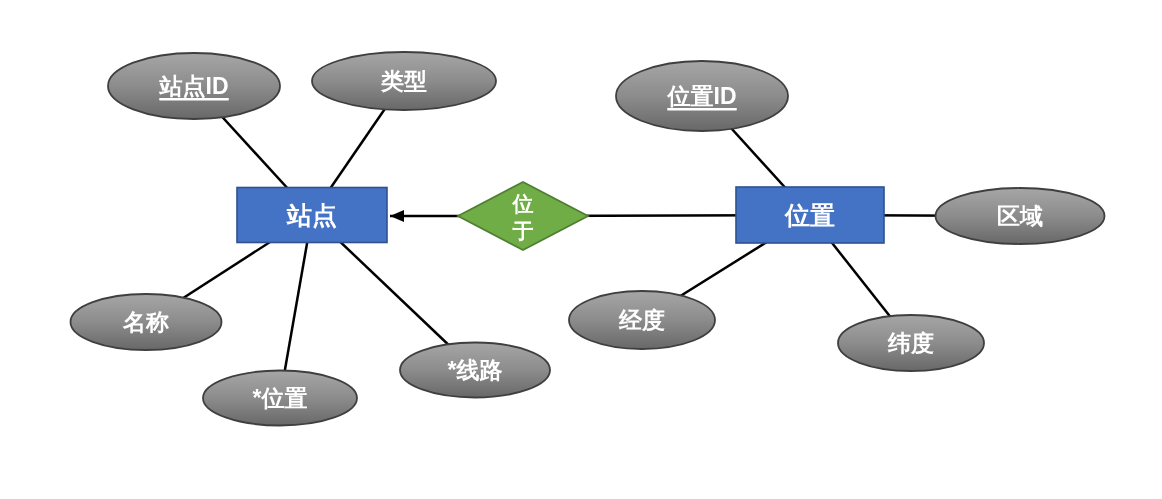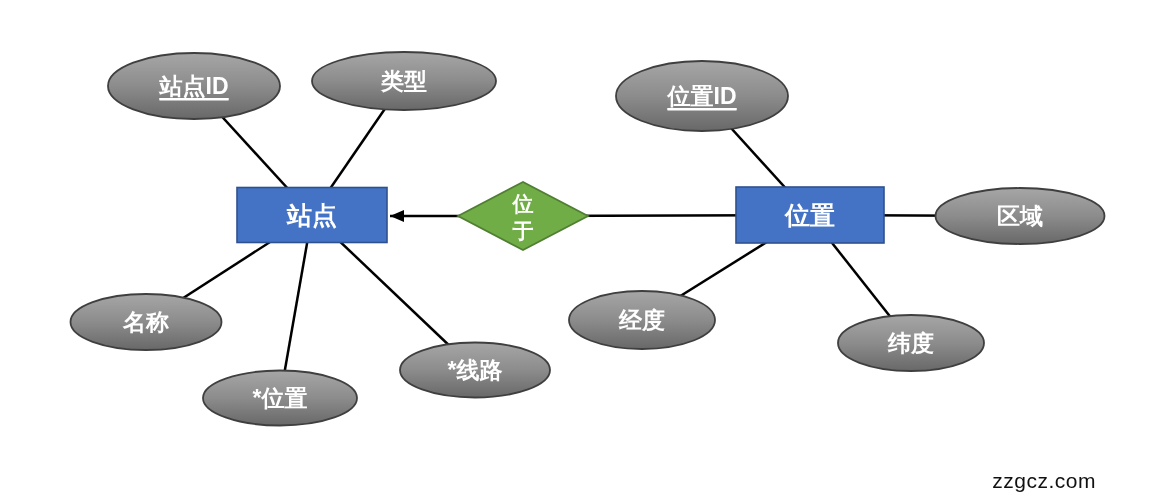--- a/index.html
+++ b/index.html
@@ -124,14 +124,13 @@
         <g>
           <ellipse cx="642" cy="320" rx="73" ry="29" class="attribute-shape"></ellipse>
           <text class="node-label attribute-label"><tspan x="642" y="320">经度</tspan></text>
         </g>
         <g>
           <ellipse cx="911" cy="343" rx="73" ry="28" class="attribute-shape"></ellipse>
           <text class="node-label attribute-label"><tspan x="911" y="343">纬度</tspan></text>
         </g>
       </g>
   </svg>
-  <div class="watermark">zzgcz.com</div>
 </div>
 
 </body></html>

